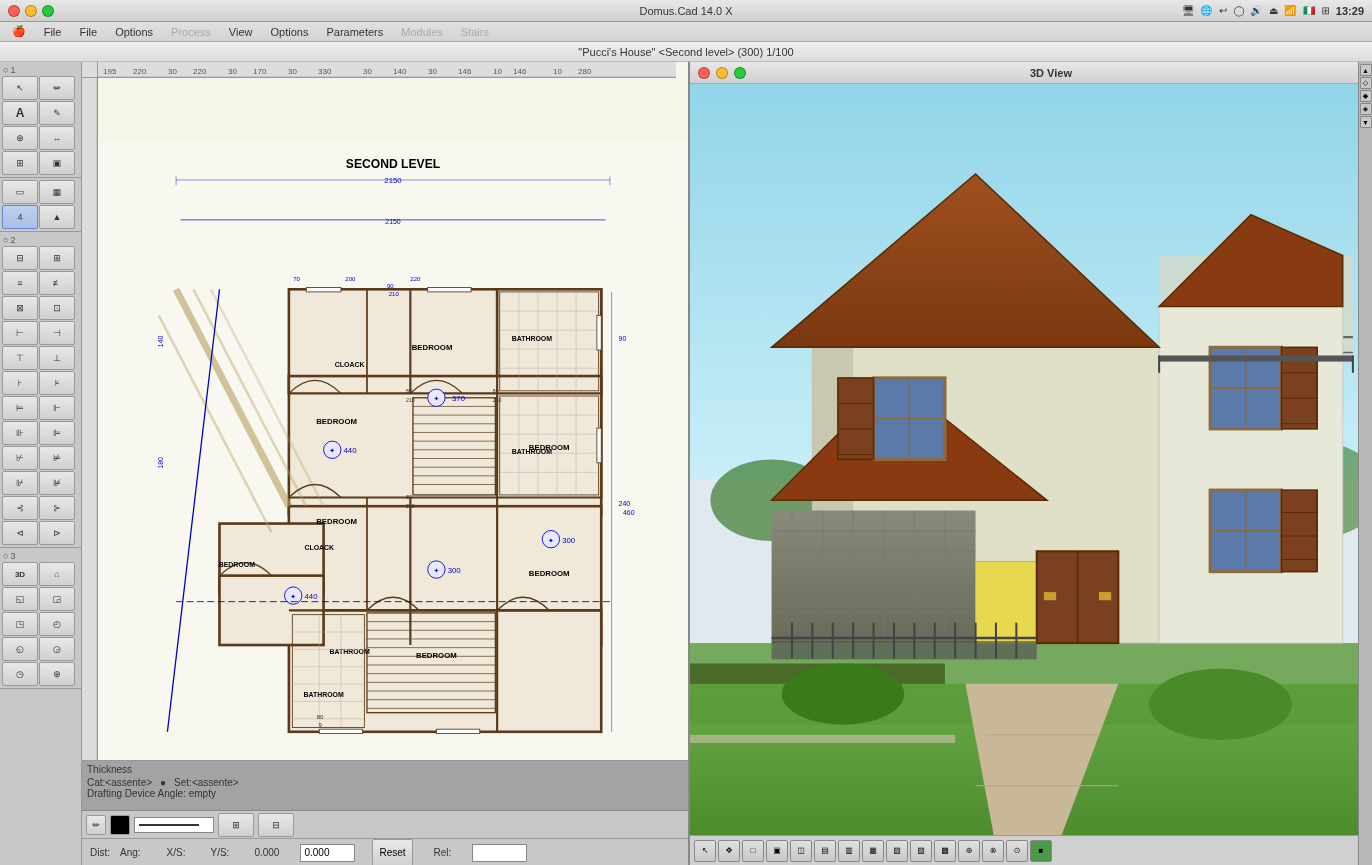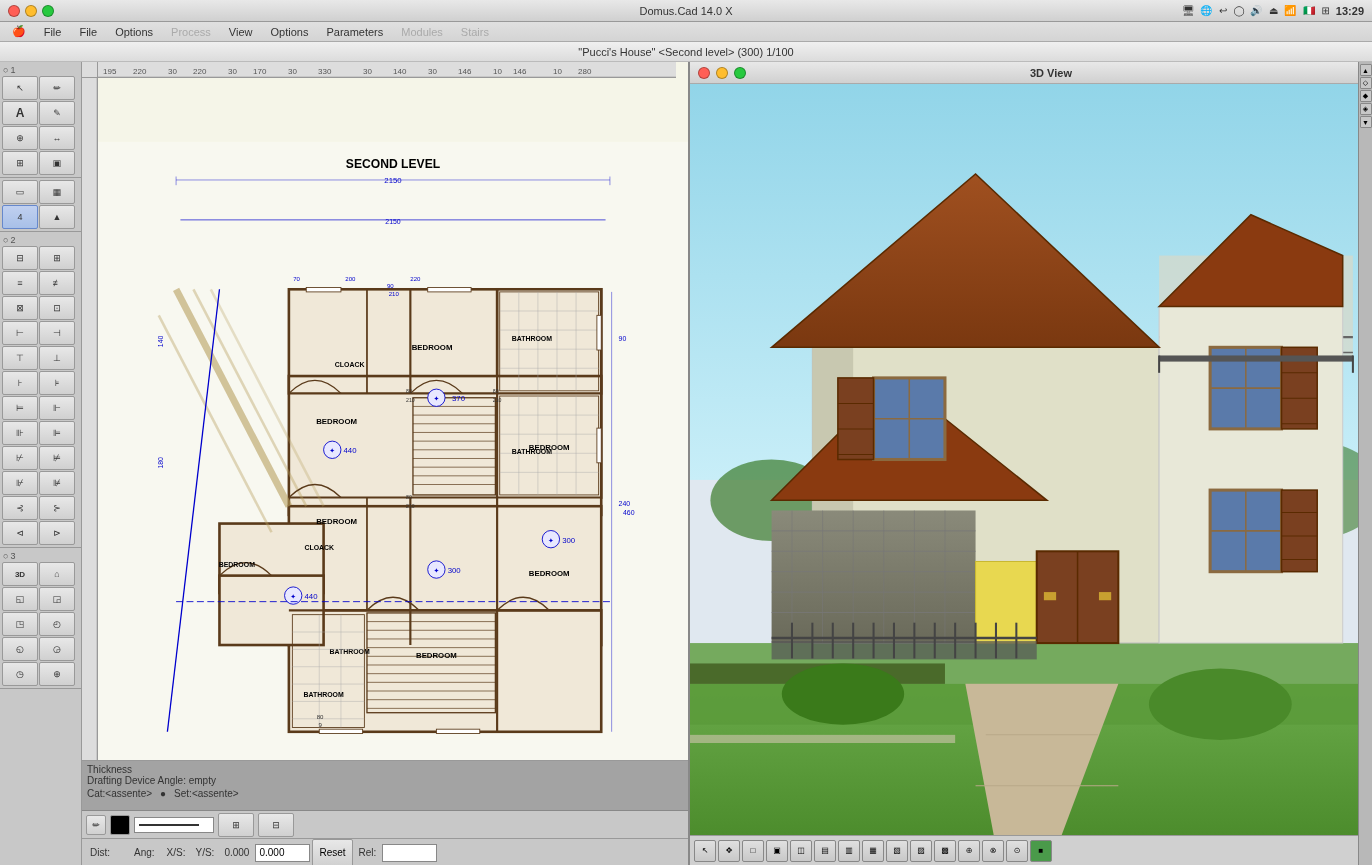--- a/index.html
+++ b/index.html
@@ -804,45 +804,45 @@
         <text x="256" y="675" text-anchor="middle" font-size="7" fill="#333">9</text>
 
         <line x1="592" y1="173" x2="592" y2="680" stroke="#0000cc" stroke-width="0.5"></line>
         <text x="605" y="430" font-size="8" fill="#0000cc">460</text>
 
       </svg>
     </div>
 
     <div id="cad-status">
       <div style="font-size:10px;">Thickness</div>
-      <div style="font-size:10px;">Drafting Device Angle: empty</div>
       <div style="display:flex;gap:8px;margin-top:2px;">
         <span style="font-size:10px;">Cat:&lt;assente&gt;</span>
         <span>●</span>
         <span style="font-size:10px;">Set:&lt;assente&gt;</span>
       </div>
+      <div style="font-size:10px;">Drafting Device Angle: empty</div>
     </div>
 
     <div id="bottom-toolbar">
       <div id="bottom-row1">
 
         <div class="tool-btn" style="width:20px;height:20px;">✏</div>
         <div class="tool-btn" style="width:20px;height:20px;background:#000;"></div>
         <div class="thick-line-selector">
           <div class="line-preview"></div>
         </div>
         <div class="tool-btn">⊞</div>
         <div class="tool-btn">⊟</div>
       </div>
       <div id="bottom-row2">
-        <div style="display:flex;align-items:flex-start;gap:16px;">
+        <div style="display:flex;align-items:flex-start;gap:2px;">
           <span class="coord-display">Dist:</span>
           <span class="coord-display">Ang:</span>
         </div>
-        <div style="display:flex;align-items:center;gap:2px;margin-left:0;">
+        <div style="display:flex;align-items:center;gap:17px;margin-left:14px;">
           <span class="coord-display">X/S:</span>
           <span class="coord-display">Y/S:</span>
           <span class="coord-display">0.000</span>
           <input class="input-field" value="0.000" style="width: 55px;">
           <div class="bottom-btn">Reset</div>
           <span class="coord-display">Rel:</span>
           <input class="input-field" value="" style="width: 55px;">
         </div>
       </div>
     </div>

